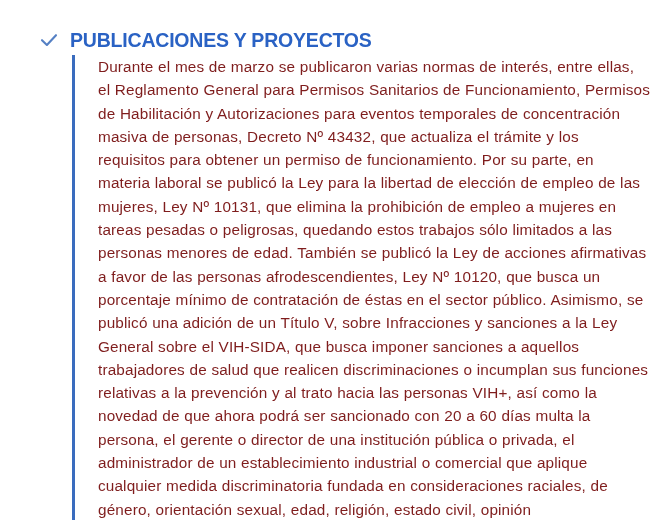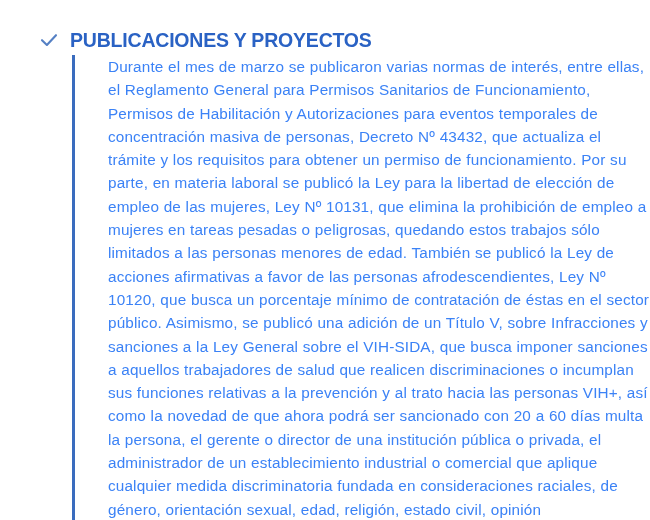--- a/index.html
+++ b/index.html
@@ -64,25 +64,25 @@
     top: 55px;
     width: 578px;
     height: 465px;
     border-left: 3px solid #3a6cbe;
     box-sizing: border-box;
     overflow: hidden;
   }
 
   .body-text {
     margin: 0;
-    padding: 0 0 0 33px;
+    padding: 0 0 0 23px;
     font-family: "Liberation Sans", sans-serif;
     font-size: 15.3px;
     line-height: 23.3px;
-    color: #3b82f6;
+    color: #7f1d1d;
     letter-spacing: 0.01em;
     text-align: left;
     word-spacing: 0.2px;
   }
 </style>
 </head>
 <body>
 
 <div class="panel">
 

